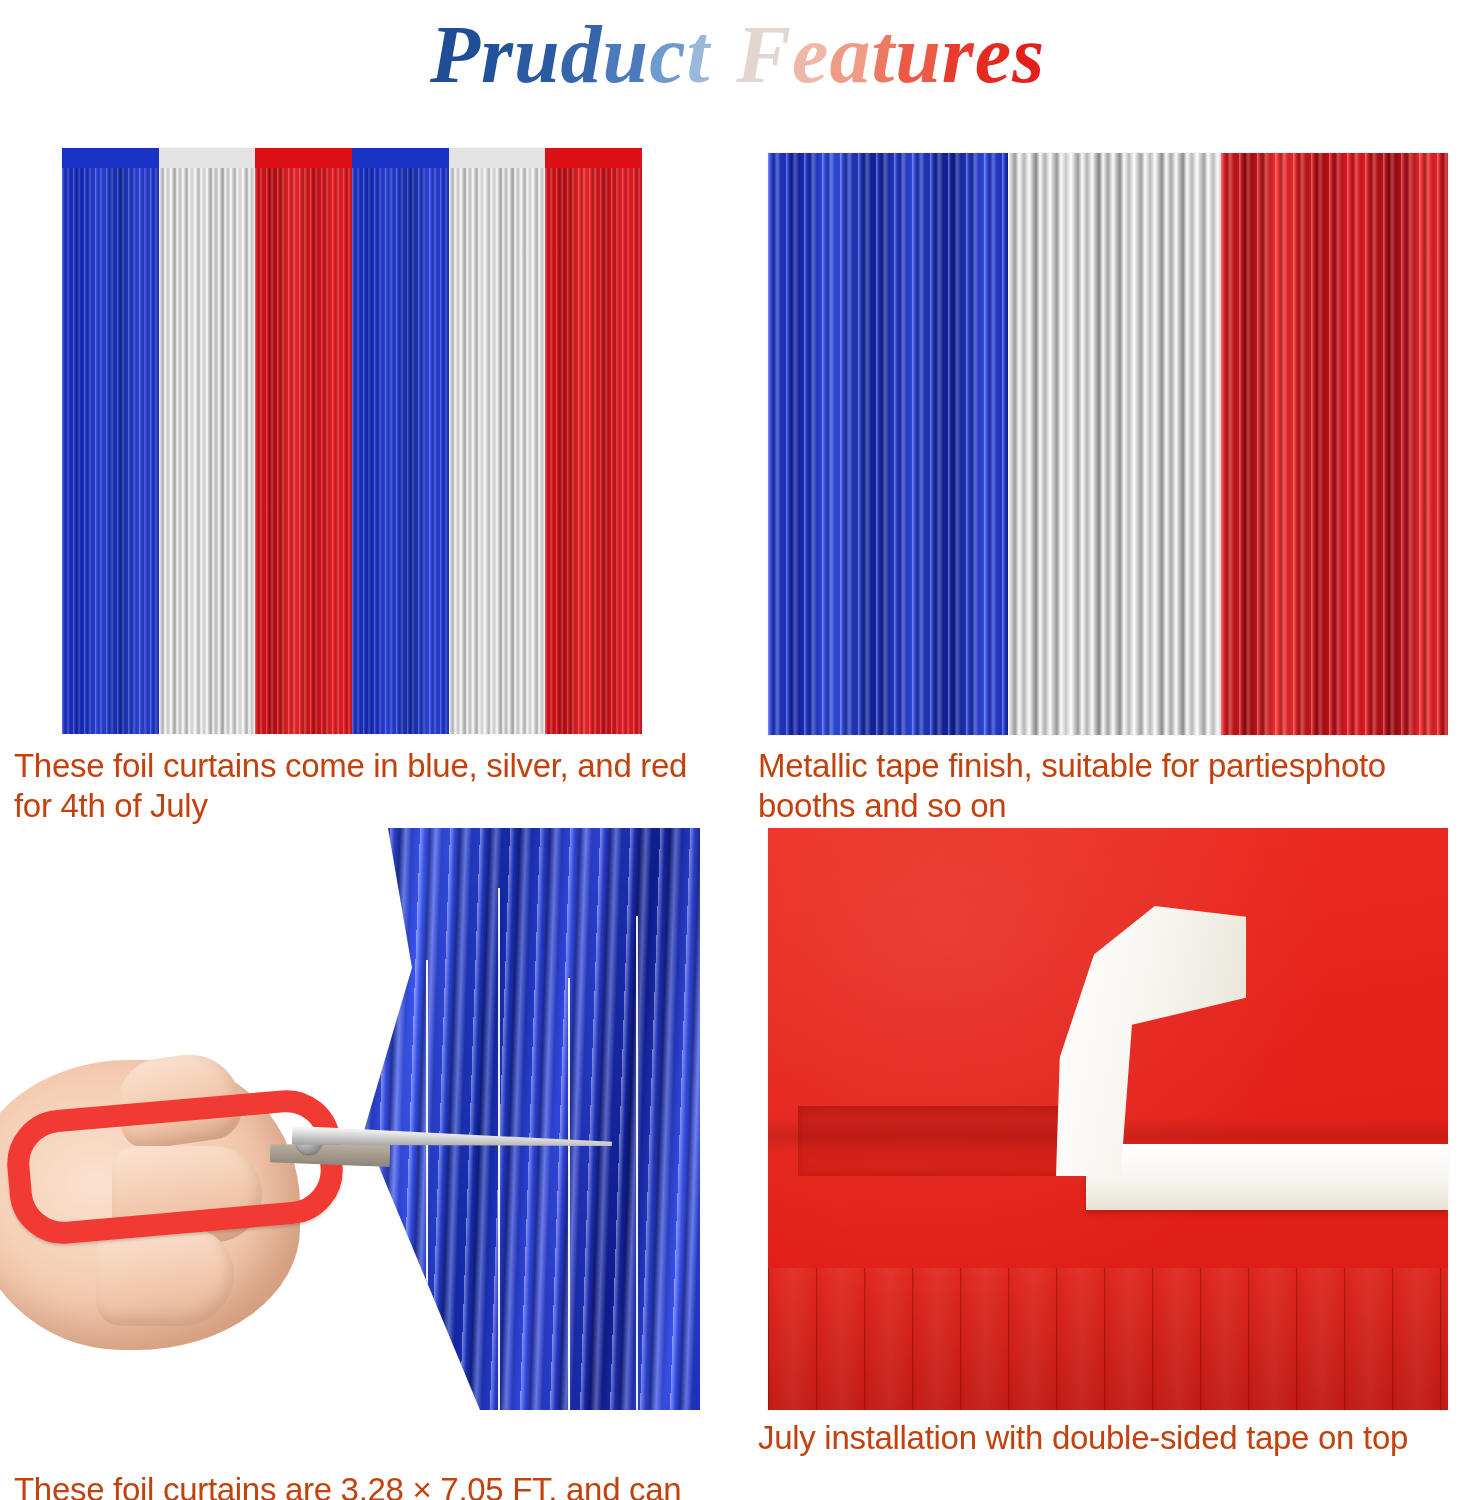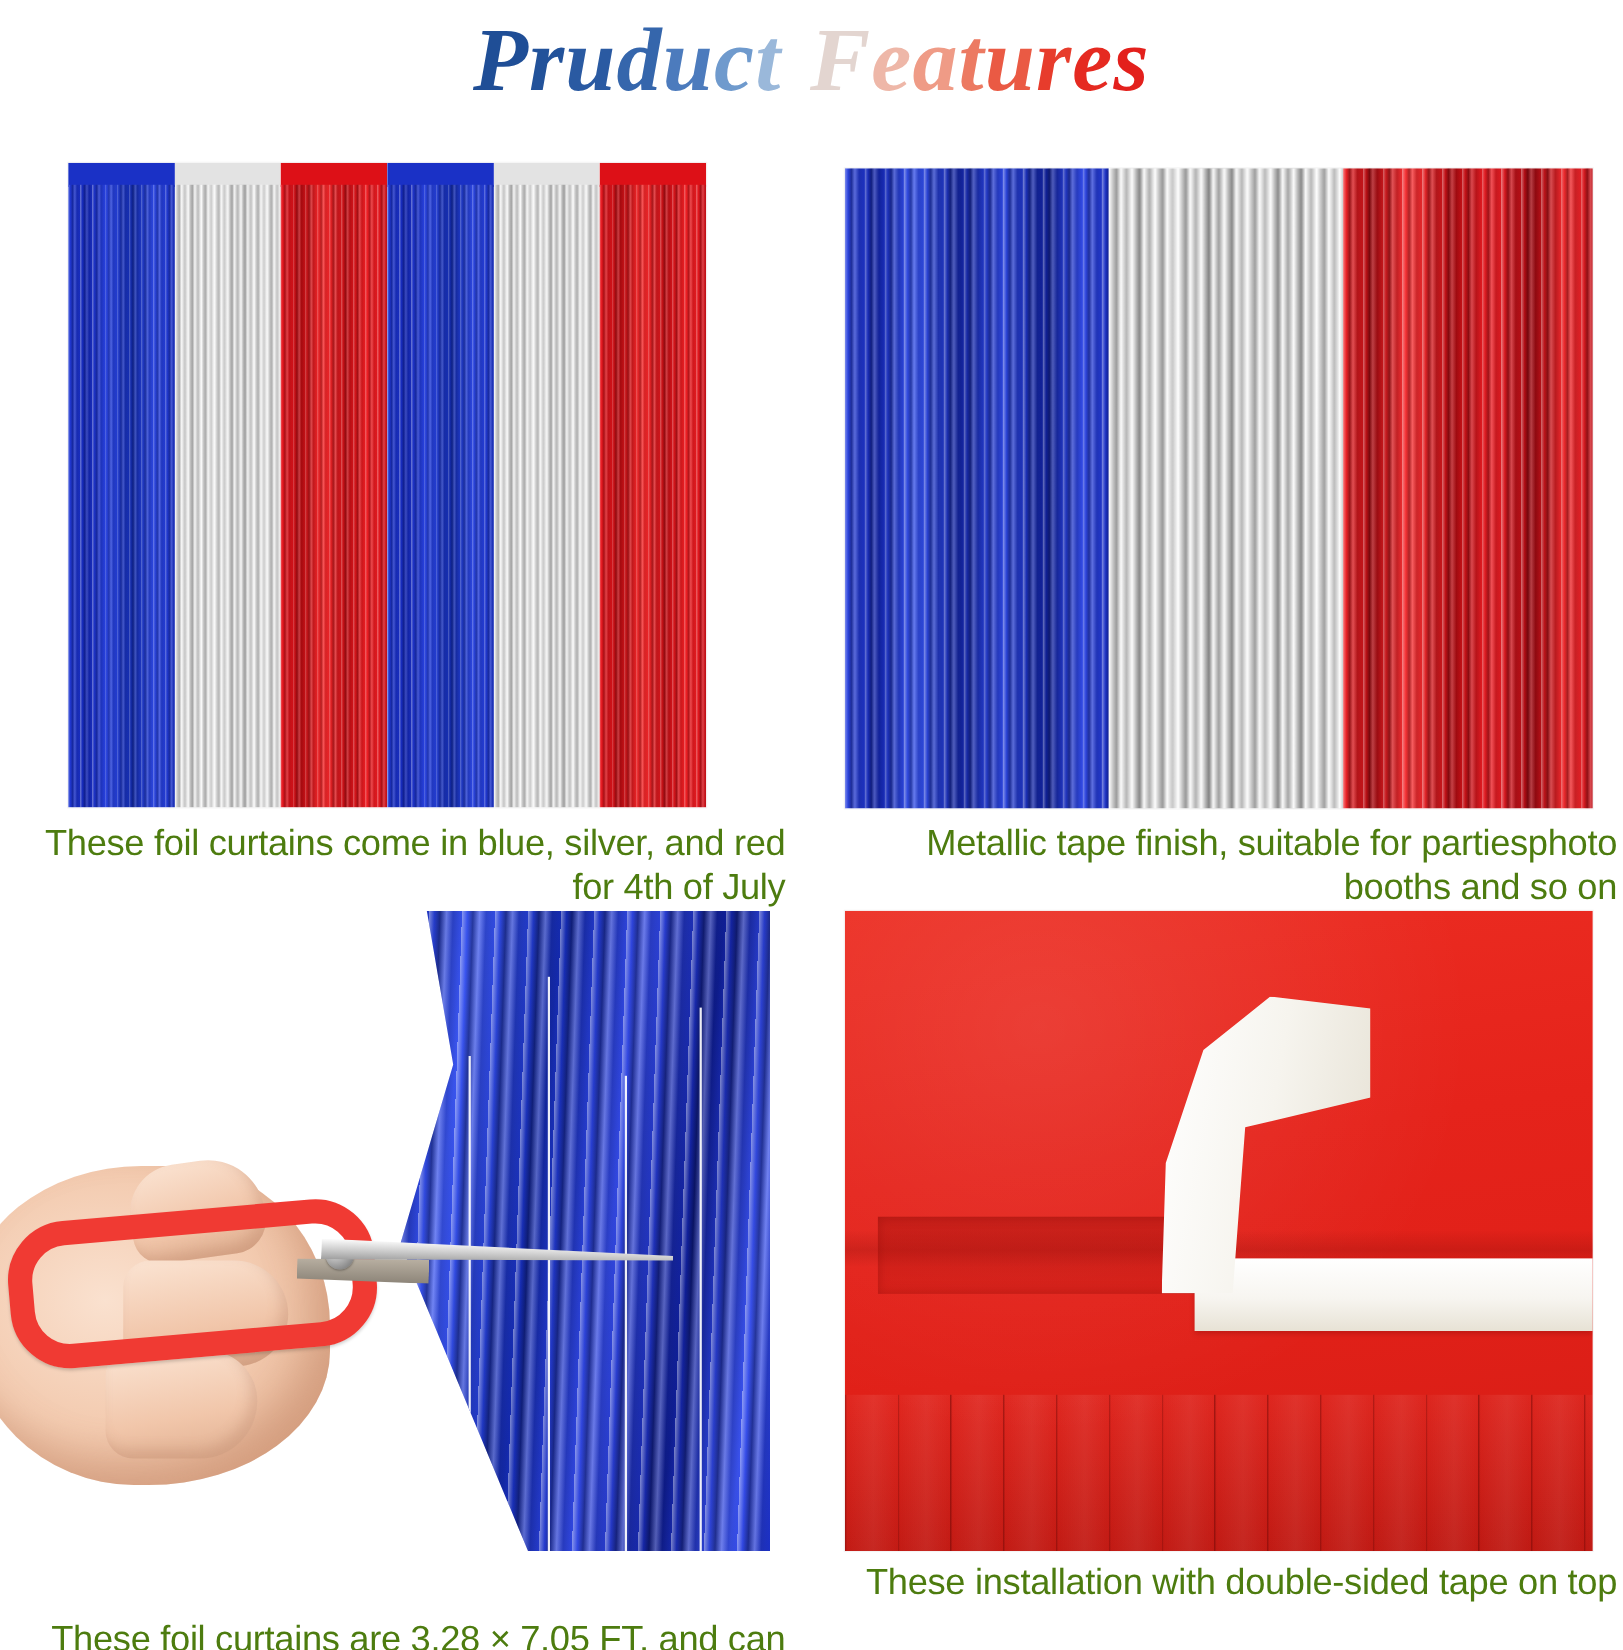--- a/index.html
+++ b/index.html
@@ -59,23 +59,22 @@
   .cell-img {
     position: absolute;
     overflow: hidden;
     background: #ffffff;
   }
   .caption {
     position: absolute;
     font-family: "Liberation Sans", sans-serif;
     font-size: 33px;
     line-height: 1.22;
-    color: #4d7c0f;
+    color: #c2410c;
     letter-spacing: -0.3px;
-    text-align: right;
   }
 
   
   #cell-1 { left: 62px;  top: 38px;  width: 580px; height: 586px; }
   #cap-1  { left: 14px;  top: 636px; width: 700px; }
 
   #cell-2 { left: 768px; top: 43px;  width: 680px; height: 582px; }
   #cap-2  { left: 758px; top: 636px; width: 712px; }
 
   #cell-3 { left: 0px;   top: 718px; width: 700px; height: 582px; }
@@ -369,15 +368,15 @@
   <div class="caption" id="cap-3">These foil curtains are 3.28 × 7.05 FT, and can be cut to any size you want</div>
 
   <div class="cell-img img-border" id="cell-4">
     <div class="p4bg"></div>
     <div class="fold-shadow"></div>
     <div class="tape-under"></div>
     <div class="tape-flat"></div>
     <div class="tape-curl"></div>
     <div class="fringe-red"></div>
   </div>
-  <div class="caption" id="cap-4">These installation with double-sided tape on top</div>
+  <div class="caption" id="cap-4">July installation with double-sided tape on top</div>
 
 </div>
 
 </body></html>

